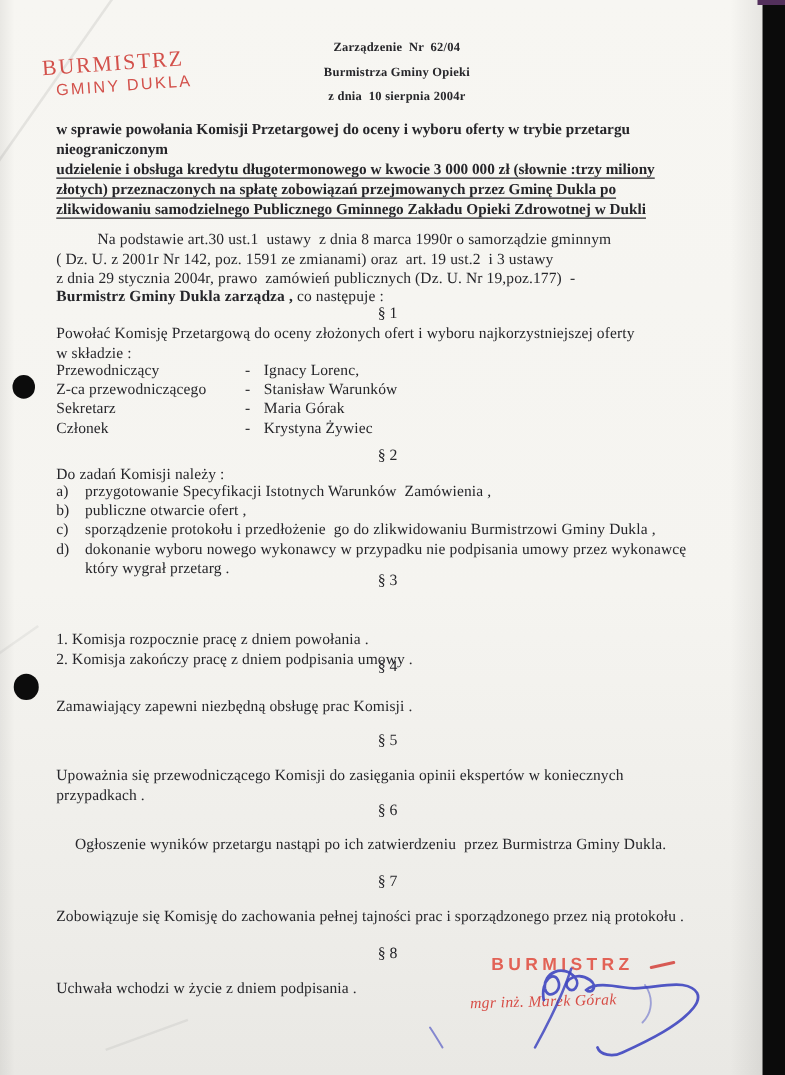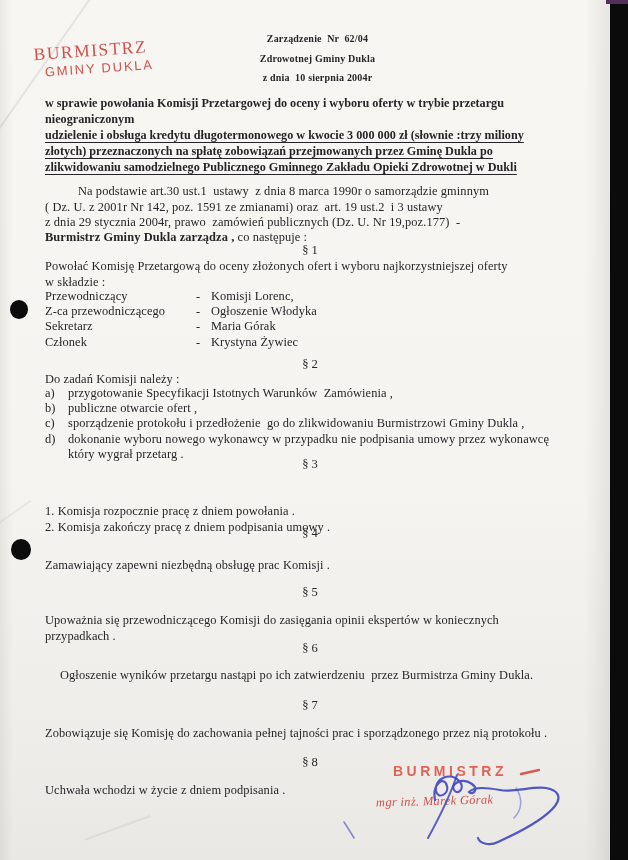--- a/index.html
+++ b/index.html
@@ -90,38 +90,38 @@
   <div class="hole hole1"></div>
   <div class="hole hole2"></div>
 
   <div class="stamp-top">
     <div class="l1 pre">BURMISTRZ</div>
     <div class="l2 pre">GMINY DUKLA</div>
   </div>
 
   <div class="title-block">
     <div class="pre">Zarządzenie  Nr  62/04</div>
-    <div class="pre">Zdrowotnej Gminy Dukla</div>
+    <div class="pre">Burmistrza Gminy Opieki</div>
     <div class="pre">z dnia  10 sierpnia 2004r</div>
   </div>
 
   <div class="subject">
     <div class="pre">w sprawie powołania Komisji Przetargowej do oceny i wyboru oferty w trybie przetargu<br>nieograniczonym</div>
     <div class="u pre">udzielenie i obsługa kredytu długotermonowego w kwocie 3 000 000 zł (słownie :trzy miliony<br>złotych) przeznaczonych na spłatę zobowiązań przejmowanych przez Gminę Dukla po<br>zlikwidowaniu samodzielnego Publicznego Gminnego Zakładu Opieki Zdrowotnej w Dukli</div>
   </div>
 
   <div class="legal body-text pre">Na podstawie art.30 ust.1  ustawy  z dnia 8 marca 1990r o samorządzie gminnym<br>( Dz. U. z 2001r Nr 142, poz. 1591 ze zmianami) oraz  art. 19 ust.2  i 3 ustawy<br>z dnia 29 stycznia 2004r, prawo  zamówień publicznych (Dz. U. Nr 19,poz.177)  -</div>
   <div class="ordains body-text"><span class="b pre">Burmistrz Gminy Dukla zarządza ,</span><span class="pre"> co następuje :</span></div>
 
   <div class="smark m1">§ 1</div>
   <div class="s1-intro body-text pre">Powołać Komisję Przetargową do oceny złożonych ofert i wyboru najkorzystniejszej oferty<br>w składzie :</div>
 
   <div class="committee body-text">
-    <div class="crow"><span class="crole">Przewodniczący</span><span class="cdash">-</span><span class="pre">Komisji Lorenc,</span></div>
-    <div class="crow"><span class="crole">Z-ca przewodniczącego</span><span class="cdash">-</span><span class="pre">Ogłoszenie Włodyka</span></div>
+    <div class="crow"><span class="crole">Przewodniczący</span><span class="cdash">-</span><span class="pre">Ignacy Lorenc,</span></div>
+    <div class="crow"><span class="crole">Z-ca przewodniczącego</span><span class="cdash">-</span><span class="pre">Stanisław Warunków</span></div>
     <div class="crow"><span class="crole">Sekretarz</span><span class="cdash">-</span><span class="pre">Maria Górak</span></div>
     <div class="crow"><span class="crole">Członek</span><span class="cdash">-</span><span class="pre">Krystyna Żywiec</span></div>
   </div>
 
   <div class="smark m2">§ 2</div>
   <div class="s2-intro body-text pre">Do zadań Komisji należy :</div>
 
   <div class="tasks body-text">
     <div class="trow">
         <span class="tlabel">a)</span>

